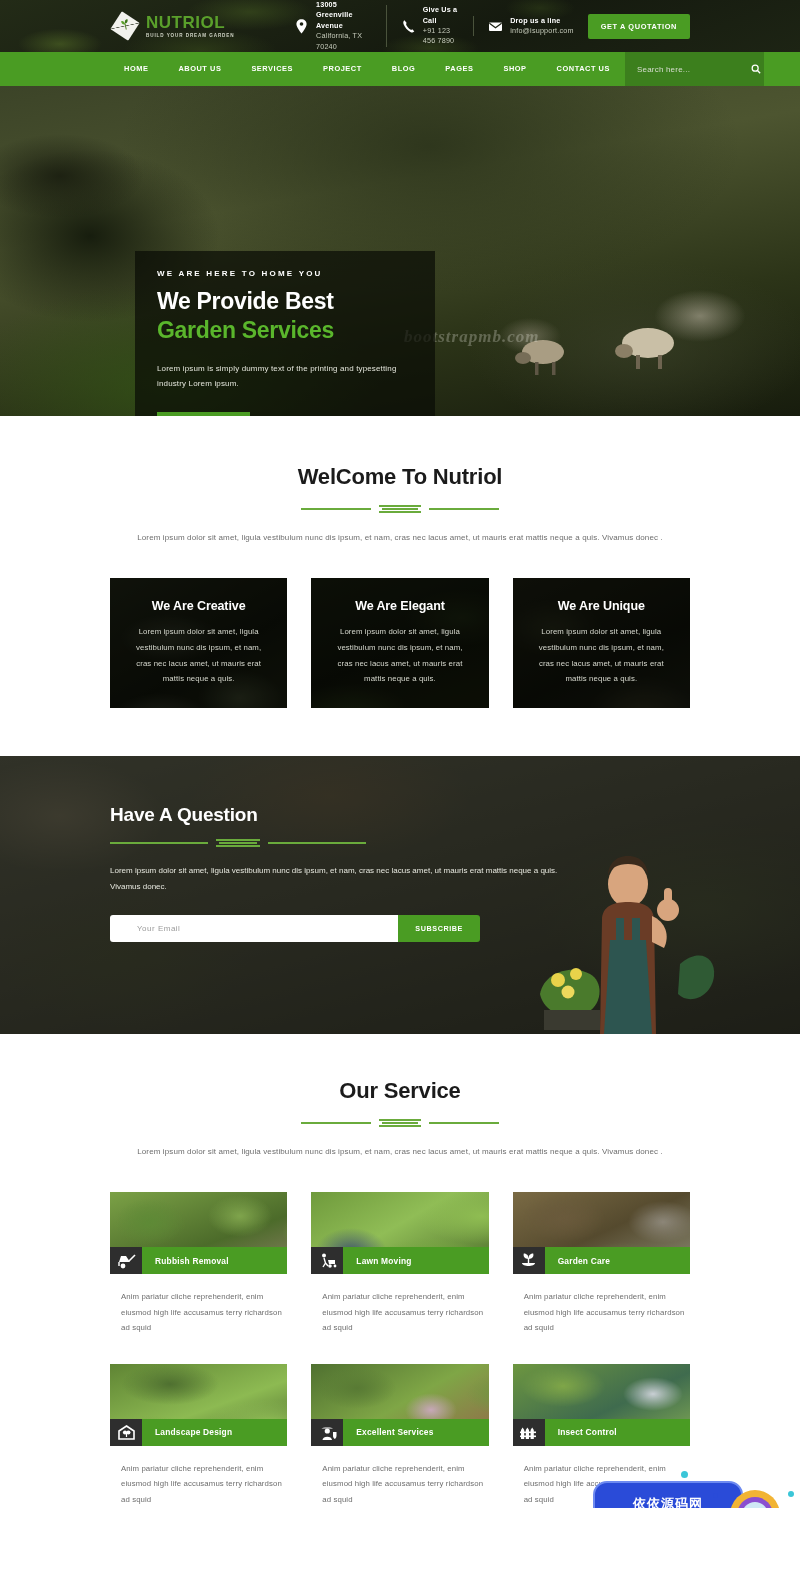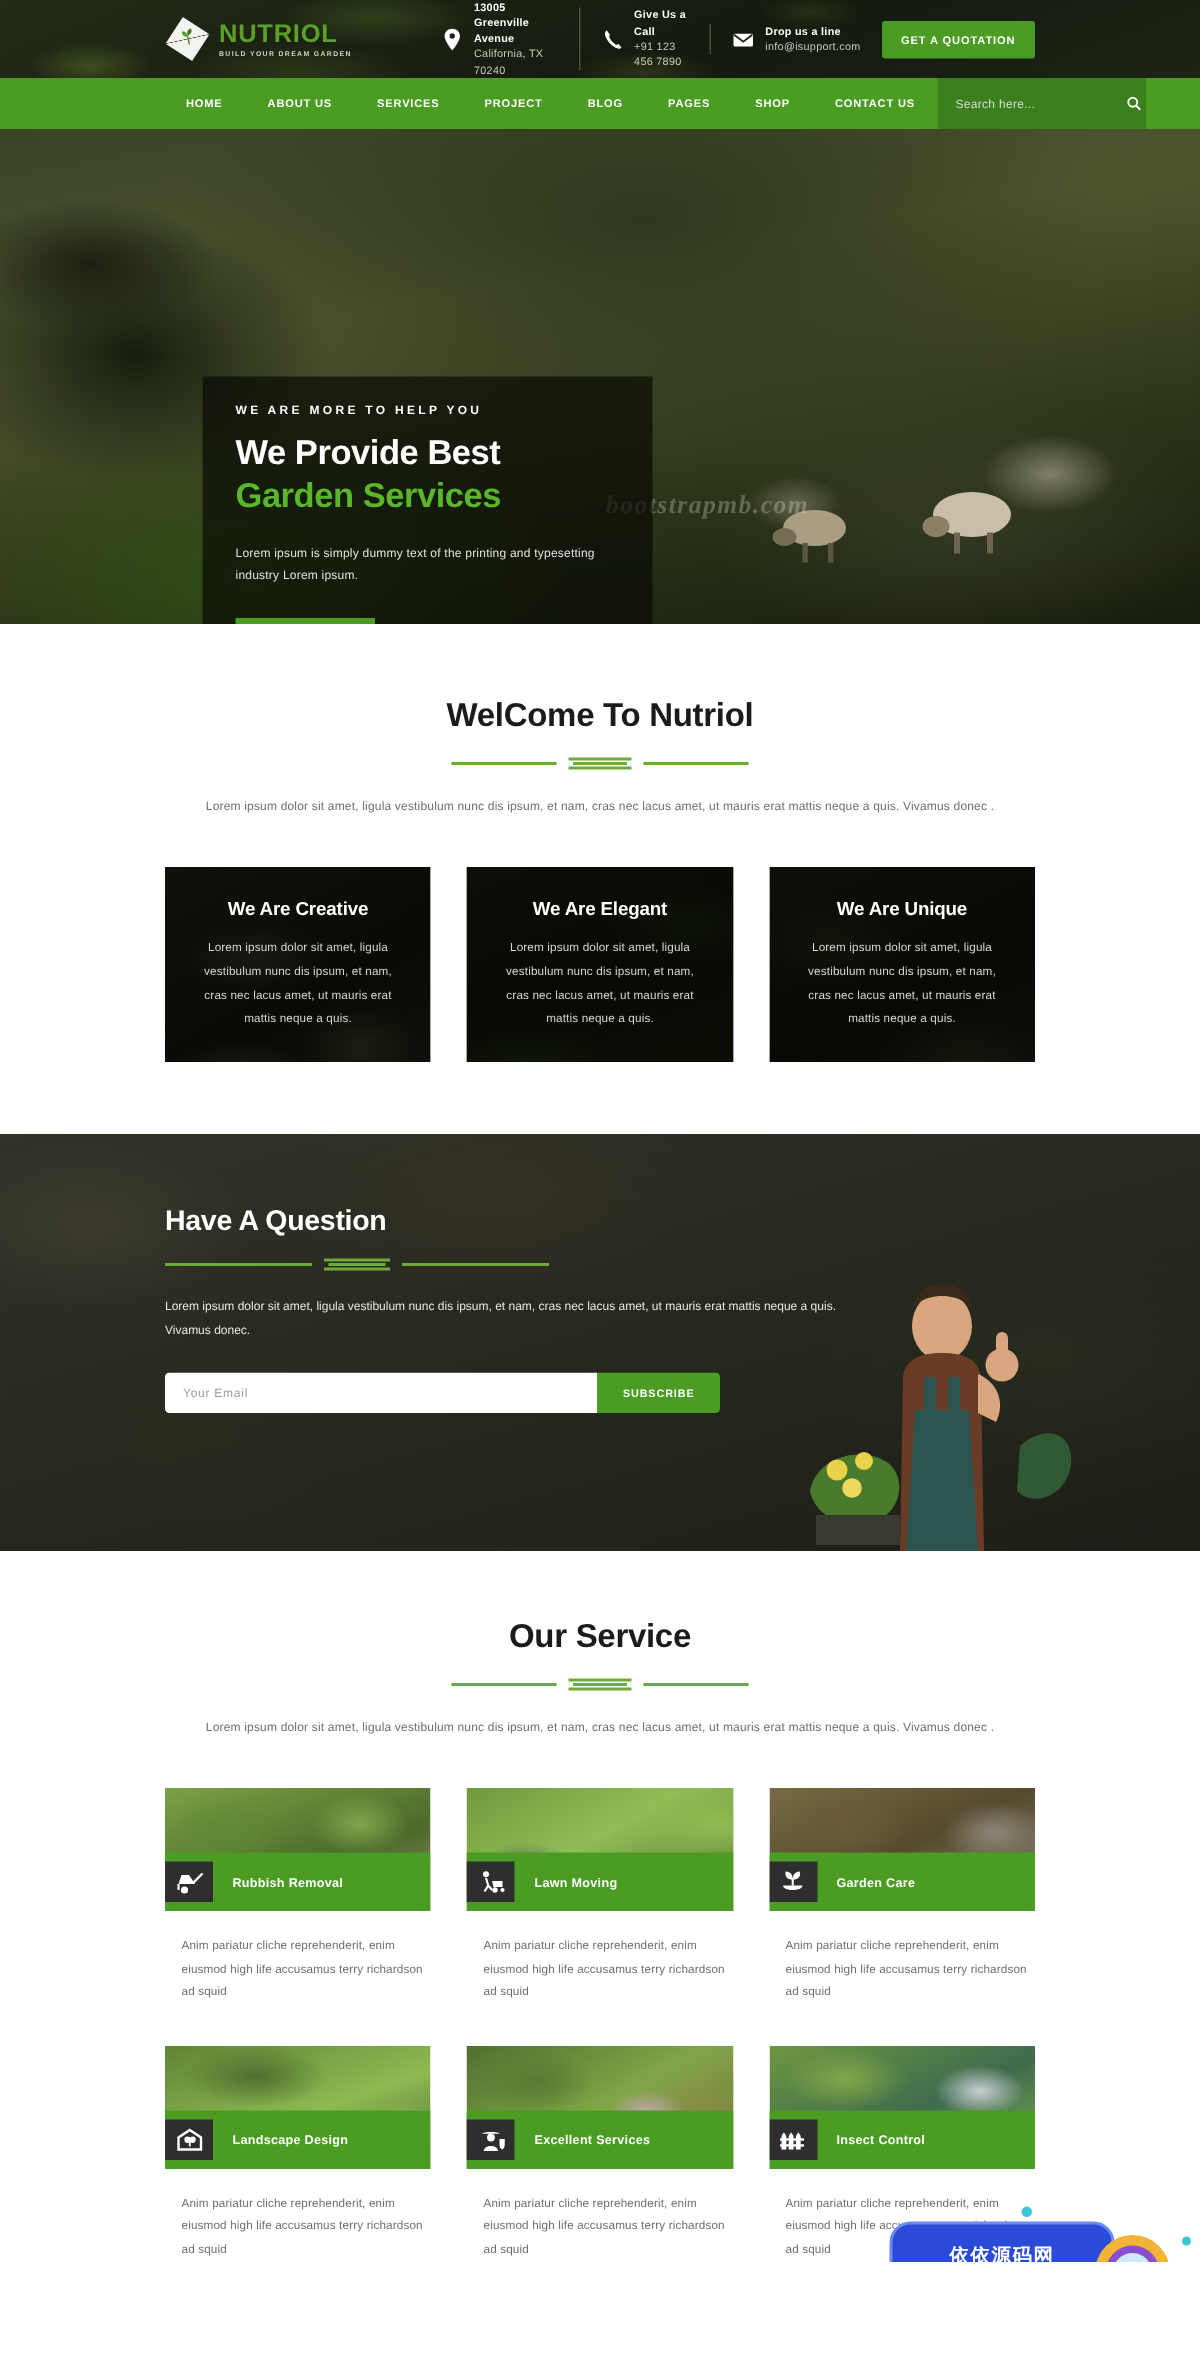--- a/index.html
+++ b/index.html
@@ -266,38 +266,38 @@
   .q-div .mid i:nth-child(2) { top: 3px; width: 38px; left: 3px; }
   .q-div .mid i:nth-child(3) { top: 6px; }
   .q-text { font-size: 8px; color: #e6e7de; line-height: 2.0; margin-top: 16px; max-width: 480px; }
   .news-form {
     margin-top: 20px; display: flex; width: 370px;
     border-radius: 3px; overflow: hidden;
   }
   .news-input {
     flex: 1; border: none; outline: none; background: #fff;
     font-family: inherit; font-size: 8px; color: #555;
-    padding: 9px 12px; letter-spacing: .35px;
+    padding: 9px 27px; letter-spacing: .35px;
   }
   .news-input::placeholder { color: #9b9b9b; letter-spacing: .5px; }
   .news-btn {
     background: #4a9c23; color: #fff; border: none; cursor: pointer;
     font-family: inherit; font-size: 7.2px; font-weight: bold;
     letter-spacing: .6px; padding: 0 17px;
   }
   .q-worker { position: absolute; right: 80px; bottom: 0; width: 210px; height: 190px; }
 
   
   .service-wrap { padding: 44px 0 0 0; background: #fff; }
   .svc-row { display: flex; gap: 24px; margin-top: 32px; }
   .svc-card { flex: 1; }
   .svc-imgbox { height: 82px; position: relative; overflow: hidden; }
   .svc-img { position: absolute; inset: 0; }
   .svc-bar {
-    position: absolute; left: 0; right: 0; bottom: 0; height: 39px;
+    position: absolute; left: 0; right: 0; bottom: 0; height: 27px;
     background: #4a9c23; display: flex; align-items: center;
   }
   .svc-icon {
     width: 32px; height: 27px; background: #2e2e2e; flex: none;
     display: flex; align-items: center; justify-content: center;
   }
   .svc-name {
     font-size: 8.4px; font-weight: bold; color: #fff;
     letter-spacing: .2px; padding-left: 13px;
   }
@@ -475,21 +475,21 @@
     </svg>
     <svg style="position:absolute;left:505px;top:248px;width:70px;height:44px" viewBox="0 0 70 44">
       <ellipse cx="38" cy="18" rx="21" ry="12" fill="#a99d83"></ellipse>
       <ellipse cx="18" cy="24" rx="8" ry="6" fill="#766d57"></ellipse>
       <rect x="30" y="28" width="3.5" height="13" fill="#5e5645"></rect>
       <rect x="47" y="28" width="3.5" height="13" fill="#5e5645"></rect>
     </svg>
     <div class="hero-wm">bootstrapmb.com</div>
 
     <div class="hero-card">
-      <div class="hero-kicker">WE ARE MORE TO HELP YOU</div>
+      <div class="hero-kicker">WE ARE HERE TO HOME YOU</div>
       <div class="hero-h1">
         <div>We Provide Best</div>
         <div class="accent">Garden Services</div>
       </div>
       <div class="hero-p">Lorem ipsum is simply dummy text of the printing and typesetting industry Lorem ipsum.</div>
       <button class="btn-readmore">READ MORE</button>
     </div>
   </div>
 
   <div class="welcome-wrap">

